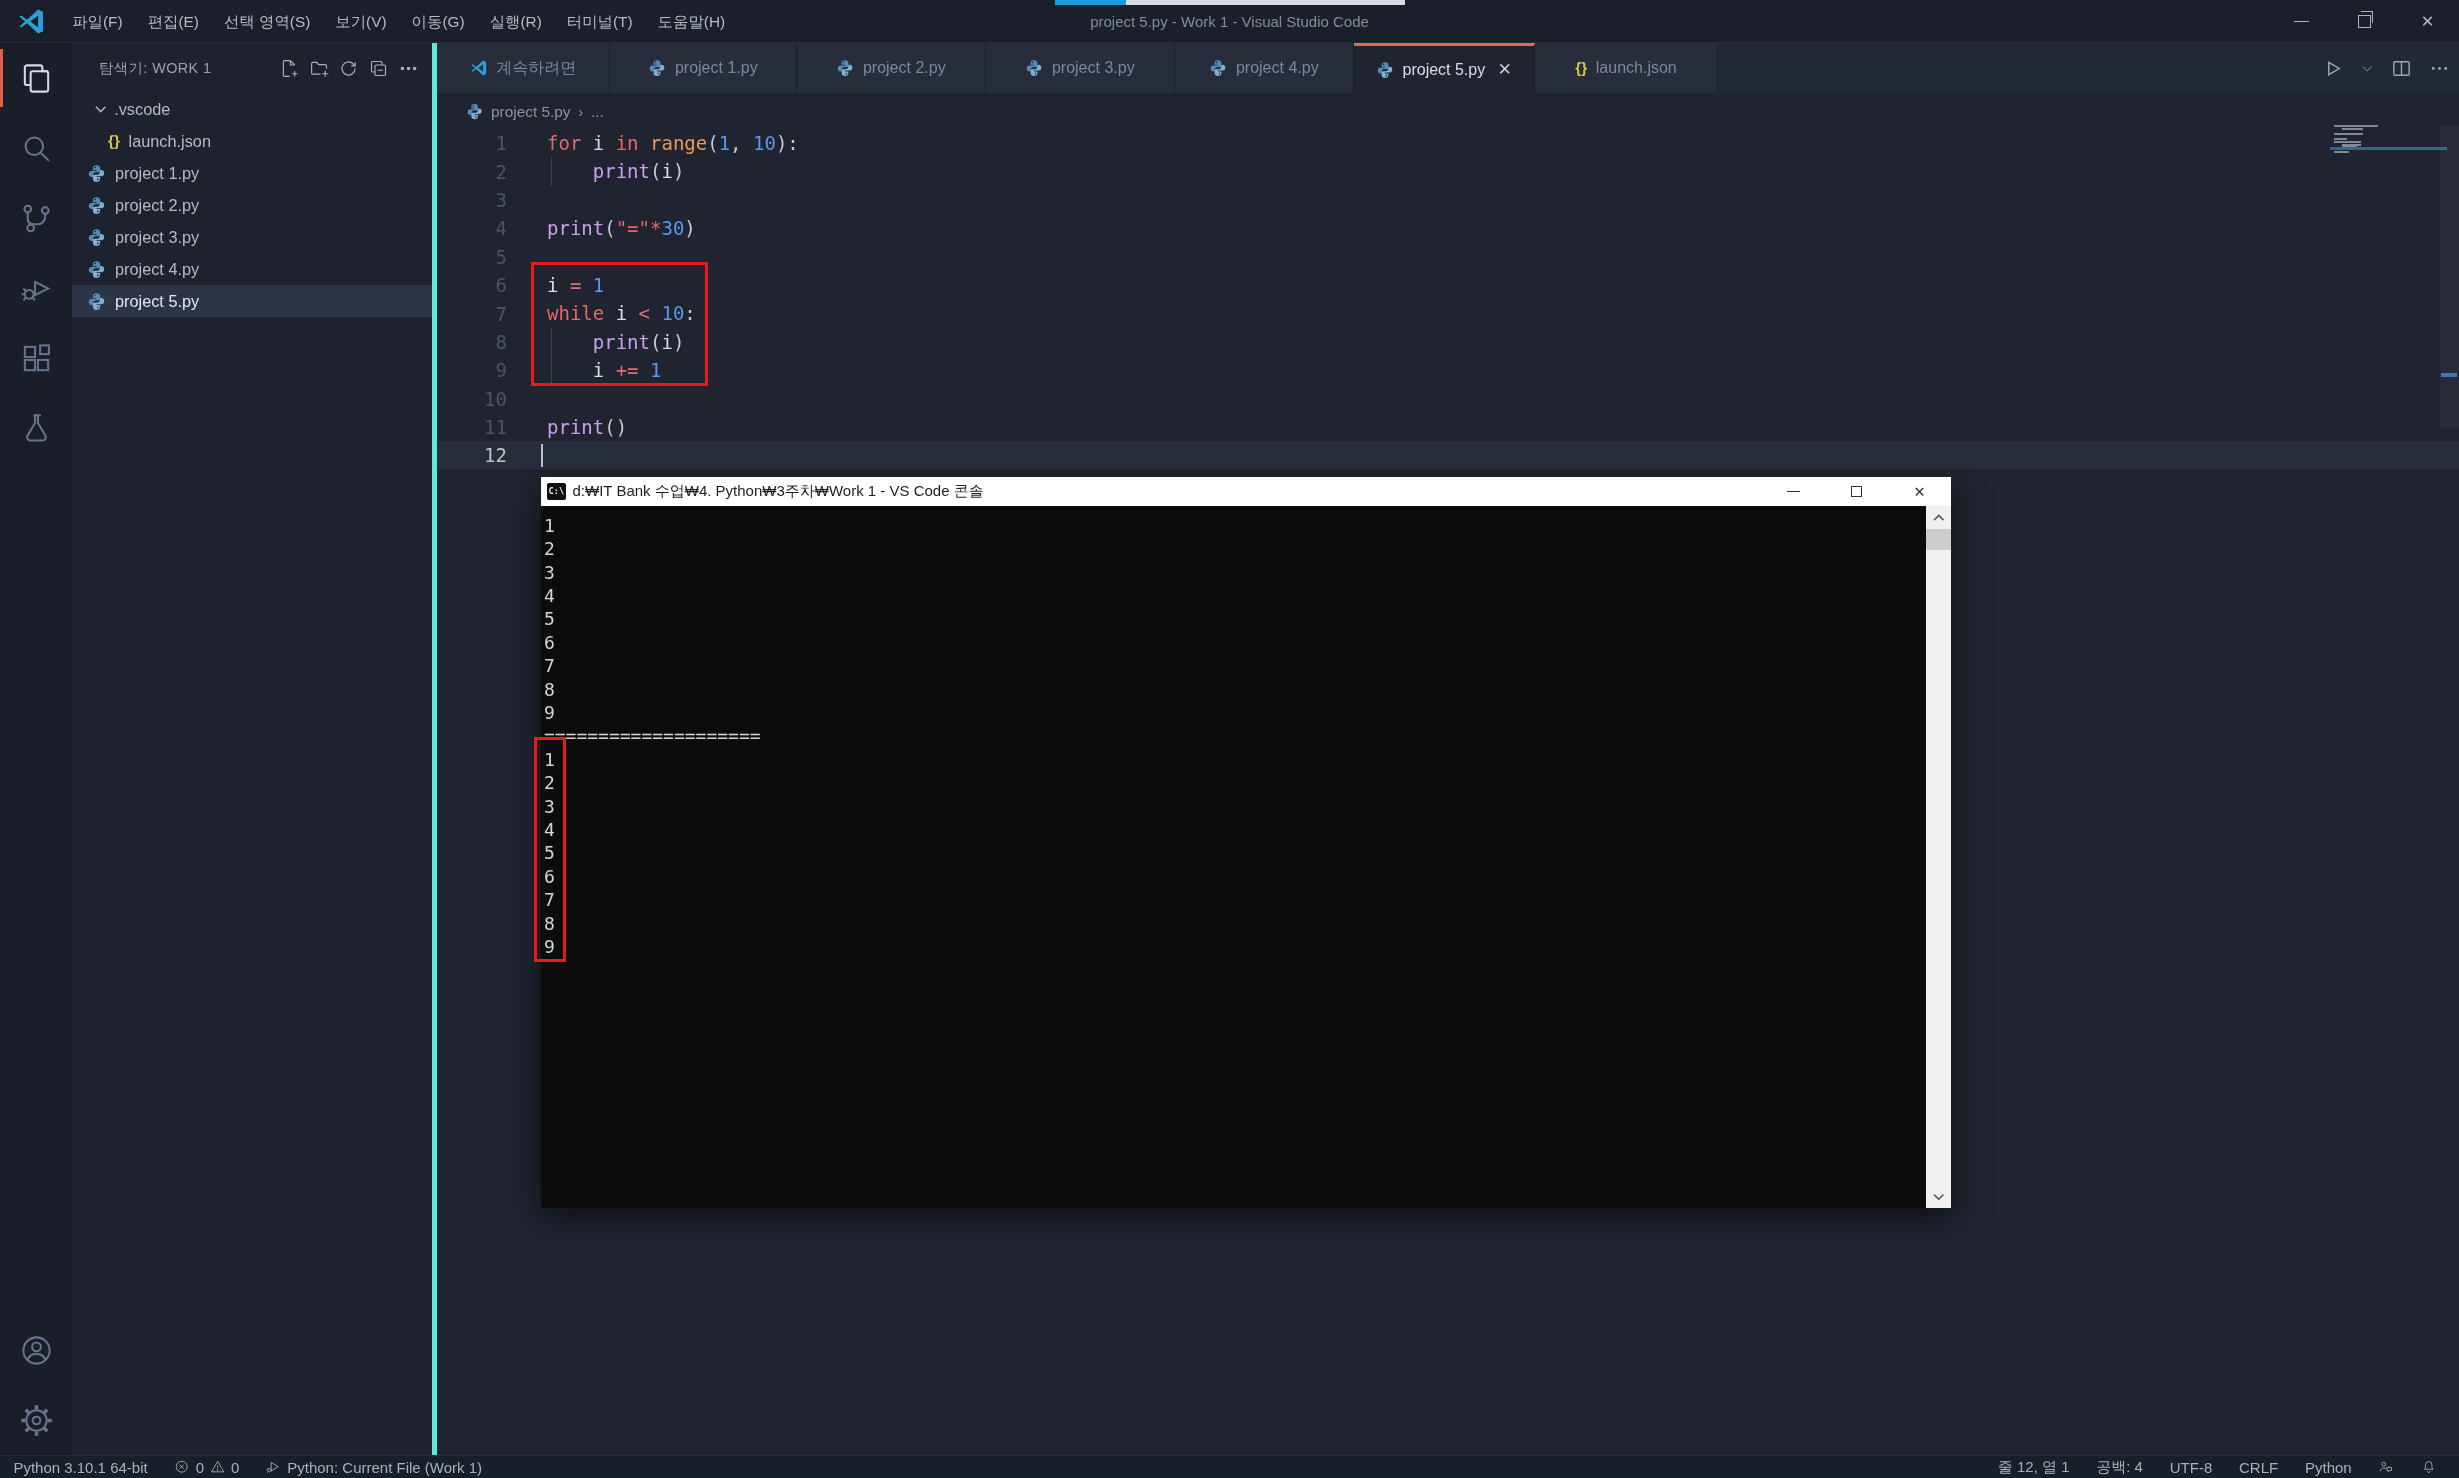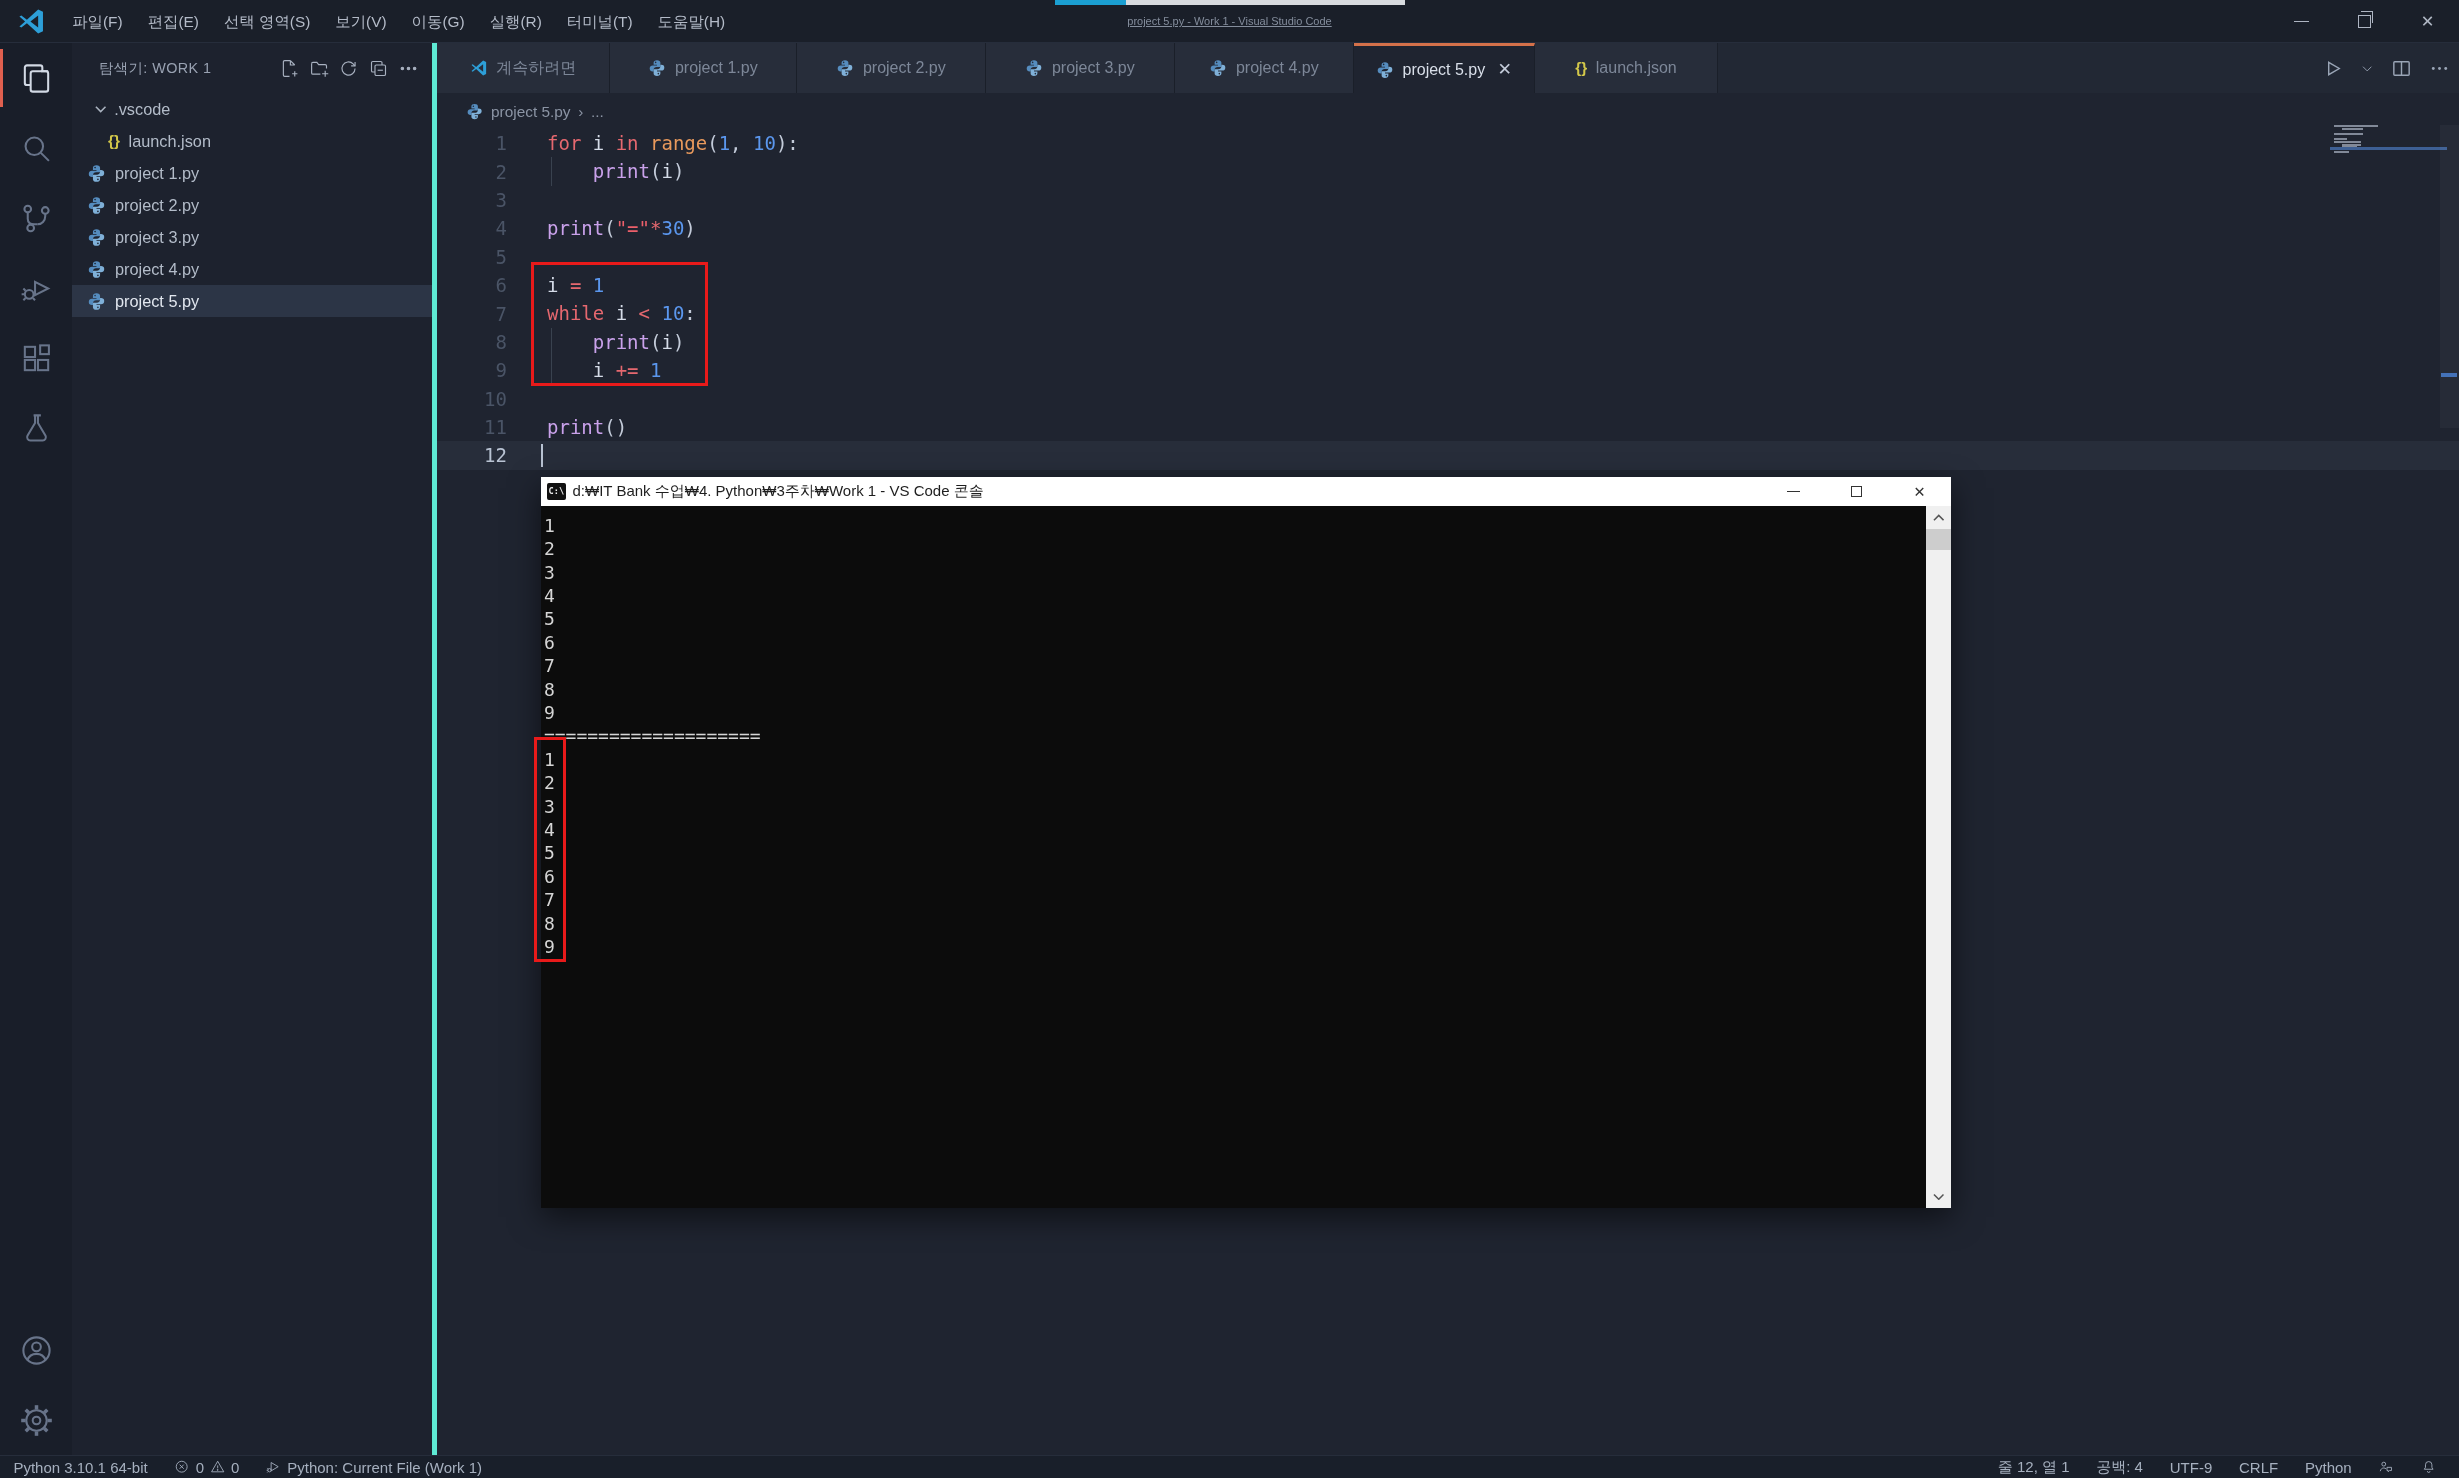--- a/index.html
+++ b/index.html
@@ -5,21 +5,21 @@
   * { margin:0; padding:0; box-sizing:border-box; }
   html,body { width:2459px; height:1479px; overflow:hidden; background:#10141c;
               font-family:"Liberation Sans","DejaVu Sans",sans-serif; }
   #stage { position:relative; width:2459px; height:1164px; background:#6d28d9; }
 
   
   #titlebar { position:absolute; left:0; top:0; width:2459px; height:43px;
               background:#1a1f29; display:flex; align-items:center; border-bottom:1px solid #262d3b; }
   .vsc-logo { width:29px; height:29px; margin:0 13.4px 0 17.3px; }
   .menu-item { color:#b4bbc8; font-size:15.4px; padding:0 12.5px; height:43px; line-height:43px; }
-  #win-title { position:absolute; left:0; right:0; text-align:center; color:#848d9c; font-size:11px; pointer-events:none;text-decoration:underline; }
+  #win-title { position:absolute; left:0; right:0; text-align:center; color:#848d9c; font-size:15px; pointer-events:none; }
   .win-controls { position:absolute; right:0; top:0; height:43px; display:flex; }
   .win-btn { width:63px; height:43px; display:flex; align-items:center; justify-content:center; color:#aeb5c2; font-size:16.3px; }
   .min-glyph { display:inline-block; width:14.4px; height:1.4px; background:#aeb5c2; }
   .restore-glyph { display:inline-block; width:12.5px; height:12.5px; border:1.3px solid #aeb5c2; position:relative; }
   .restore-glyph:before { content:""; position:absolute; left:1.9px; top:-4.8px; width:10.6px; height:10.6px; border:1.3px solid #aeb5c2; border-bottom:none; border-left:none; }
   .strip { position:absolute; top:0; height:4.8px; }
   #strip-blue { left:1055px; width:71px; background:#1b9fd2; }
   #strip-white { left:1126px; width:279px; background:#d8dbdf; }
 
   
@@ -507,21 +507,21 @@
       <span>Python: Current File (Work 1)</span>
     </span>
     <span id="sb-right">
       <span class="sb-item">
           <span>줄 12, 열 1</span>
         </span>
       <span class="sb-item">
           <span>공백: 4</span>
         </span>
       <span class="sb-item">
-          <span>UTF-9</span>
+          <span>UTF-8</span>
         </span>
       <span class="sb-item">
           <span>CRLF</span>
         </span>
       <span class="sb-item">
           <span>Python</span>
         </span>
       <span class="sb-item">
         <svg viewBox="0 0 24 24">
             <circle cx="9" cy="8" r="3"></circle>

